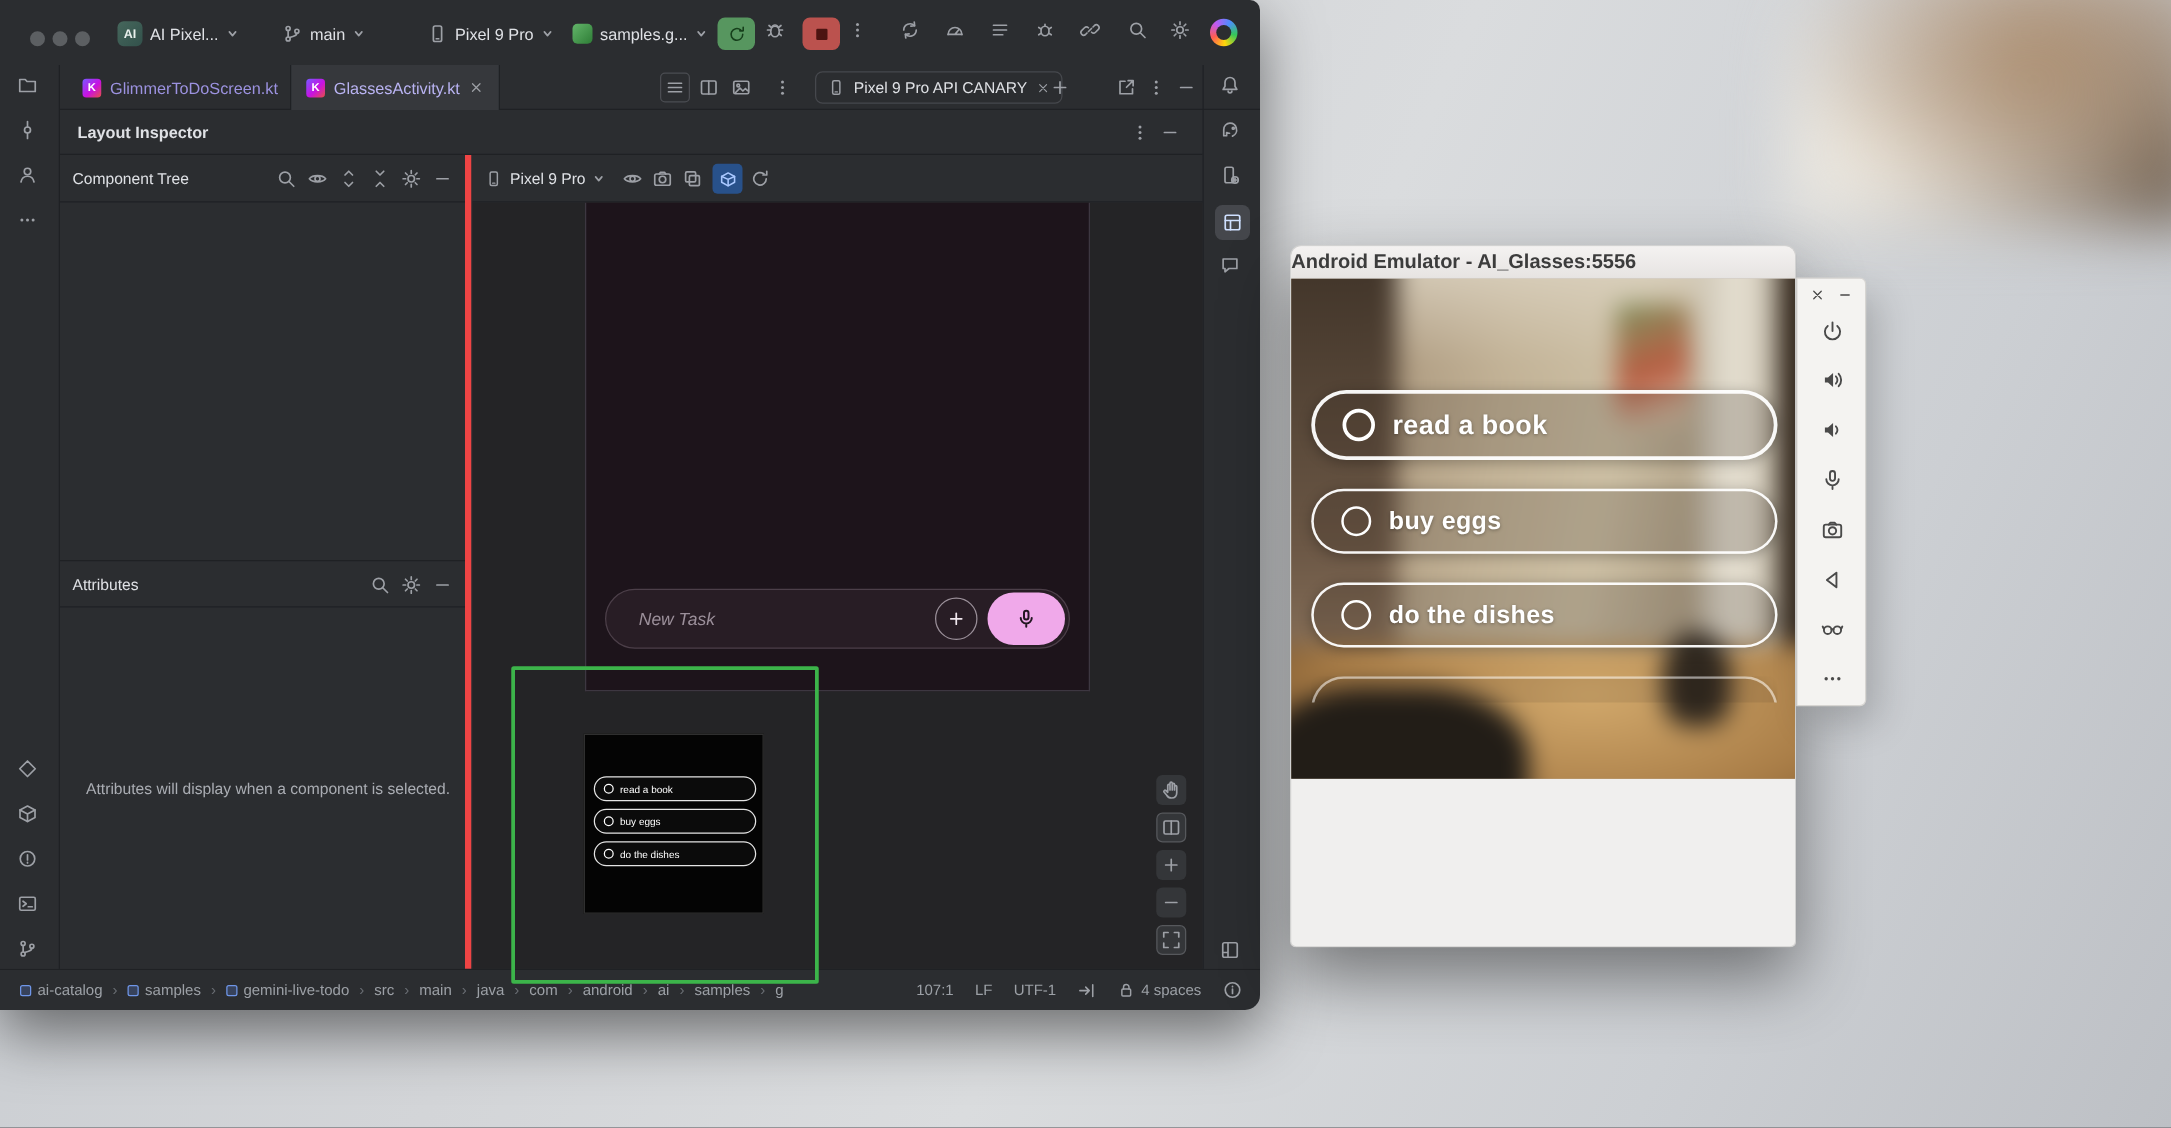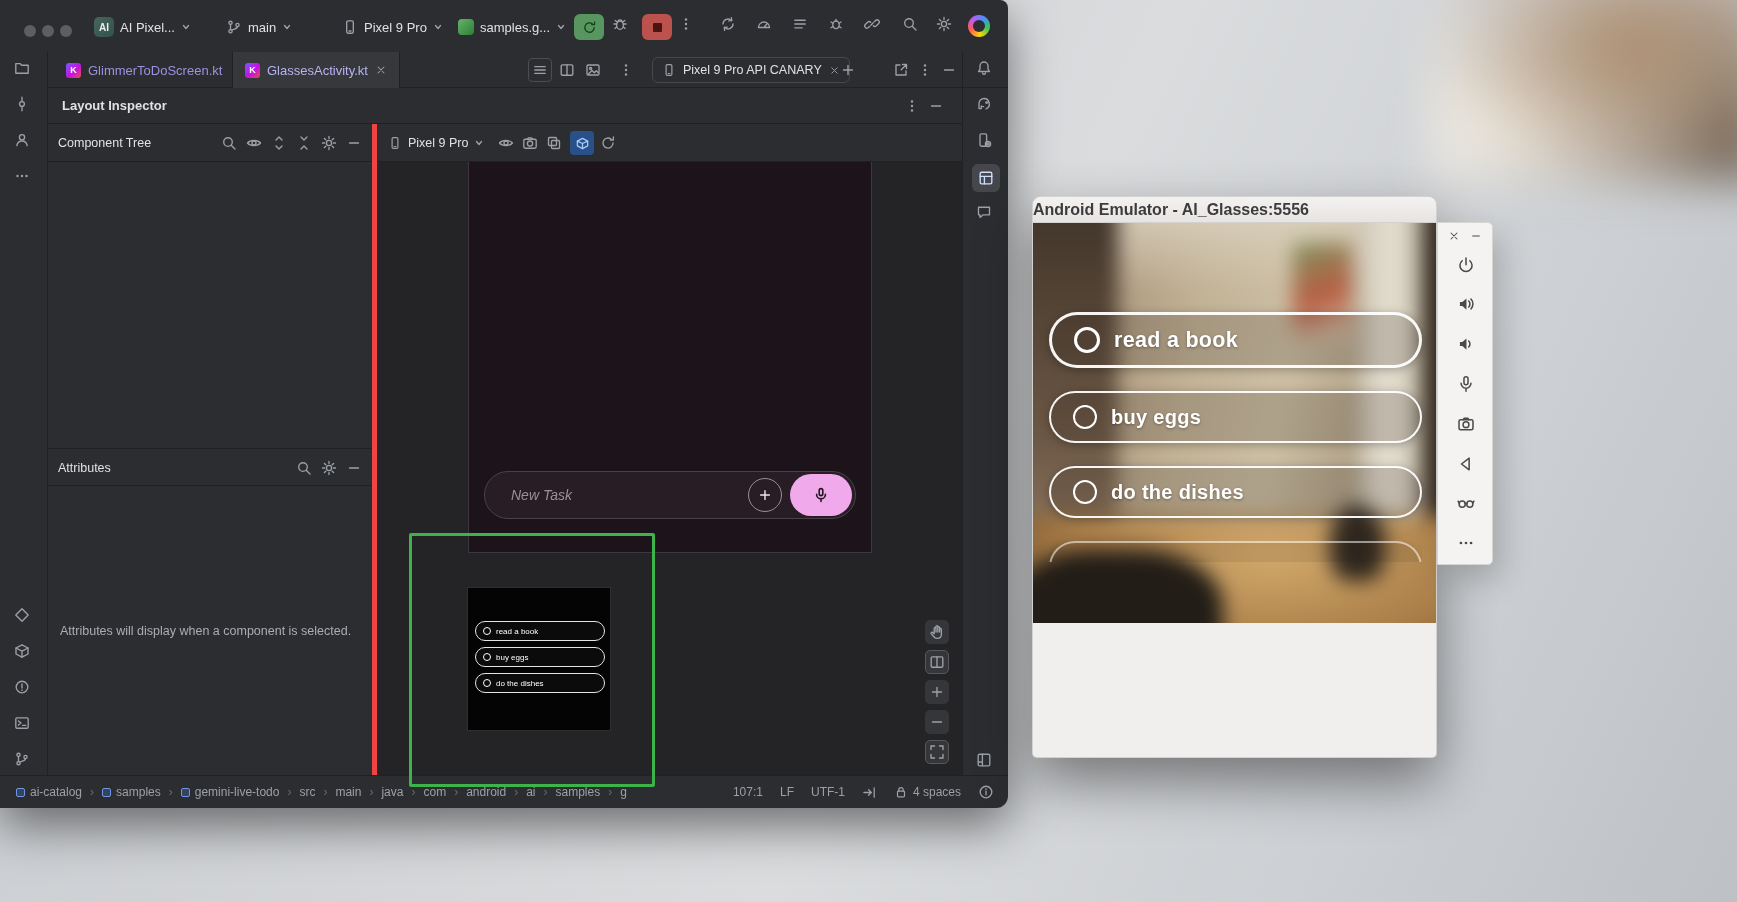--- a/index.html
+++ b/index.html
@@ -63,21 +63,21 @@
   .li-title { position:absolute; left:14px; top:0; line-height:36px; color:#dfe1e5; font-weight:600; }
   .hd-ic { position:absolute; top:10px; width:16px; height:16px; }
 
   
   .pane-tree { position:absolute; left:48px; top:124px; width:329px; bottom:33px; border-right:5px solid #ef4444; }
   .subbar { position:relative; height:38px; border-bottom:1px solid #1f2124; }
   .subbar .lbl { position:absolute; left:10px; line-height:38px; color:#dfe1e5; font-size:12.5px; }
   .subbar .icons { position:absolute; right:10px; top:11px; display:flex; gap:9px; }
   .ct-empty { height:286px; display:flex; justify-content:center; align-items:flex-start; padding-top:84px; color:#84878e; }
   .at-bar { border-top:1px solid #1f2124; }
-  .at-empty { position:absolute; top:362px; bottom:0; left:0; right:0; display:flex; align-items:center; justify-content:flex-start;
+  .at-empty { position:absolute; top:362px; bottom:0; left:0; right:0; display:flex; align-items:center; justify-content:flex-end;
               text-align:center; padding:0 12px; color:#aaadb3; font-size:12.5px; }
 
   
   .pane-prev { position:absolute; left:378px; top:124px; width:584px; bottom:33px; }
   .pv-bar { position:relative; height:38px; border-bottom:1px solid #1f2124; }
   .pv-dev { position:absolute; left:10px; top:7px; height:24px; display:flex; align-items:center; gap:6px; color:#dfe1e5; font-size:12.5px; }
   .pv-ic { position:absolute; top:11px; width:16px; height:16px; }
   .sel-blue { top:7px; width:24px; height:24px; background:#28518a; border-radius:4px; display:flex; align-items:center; justify-content:center; }
   .sel-blue .ic { stroke:#a9c8ff; }
   .pv-canvas { position:absolute; top:38px; left:0; right:0; bottom:0; background:#242426; overflow:hidden; }

